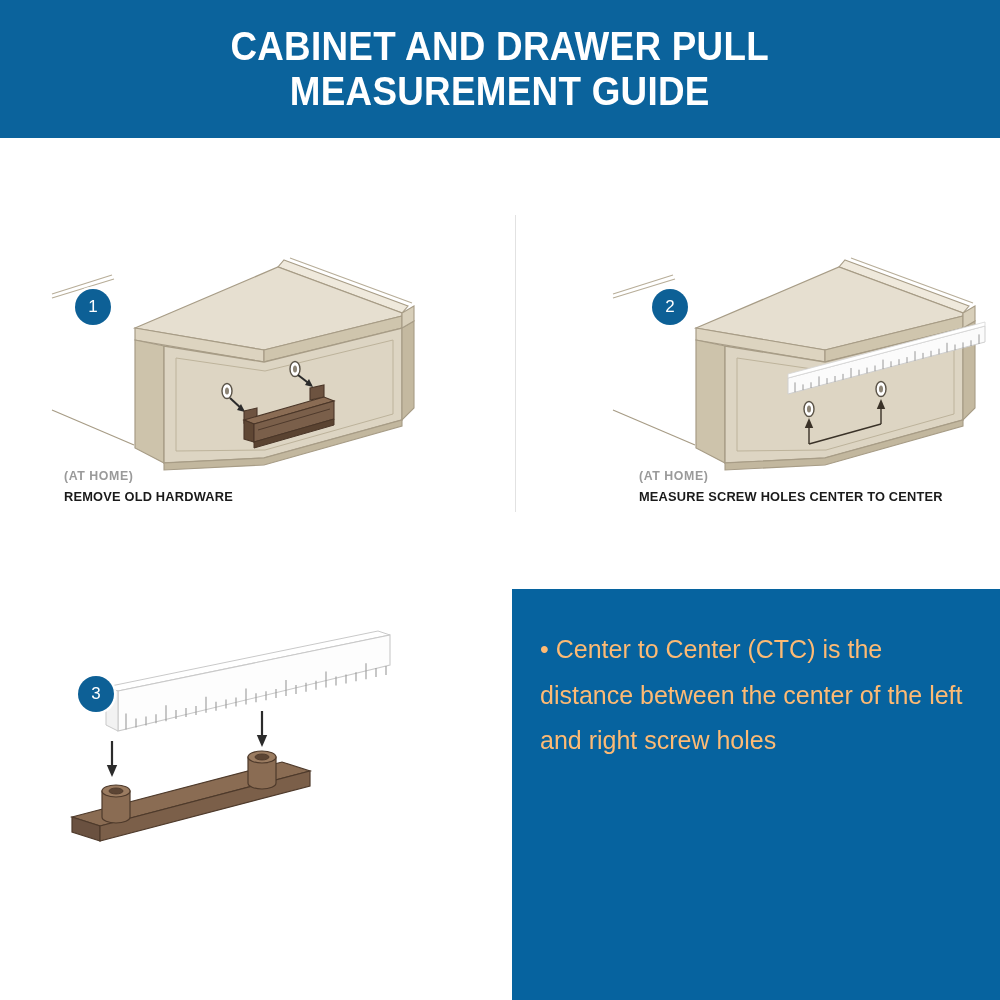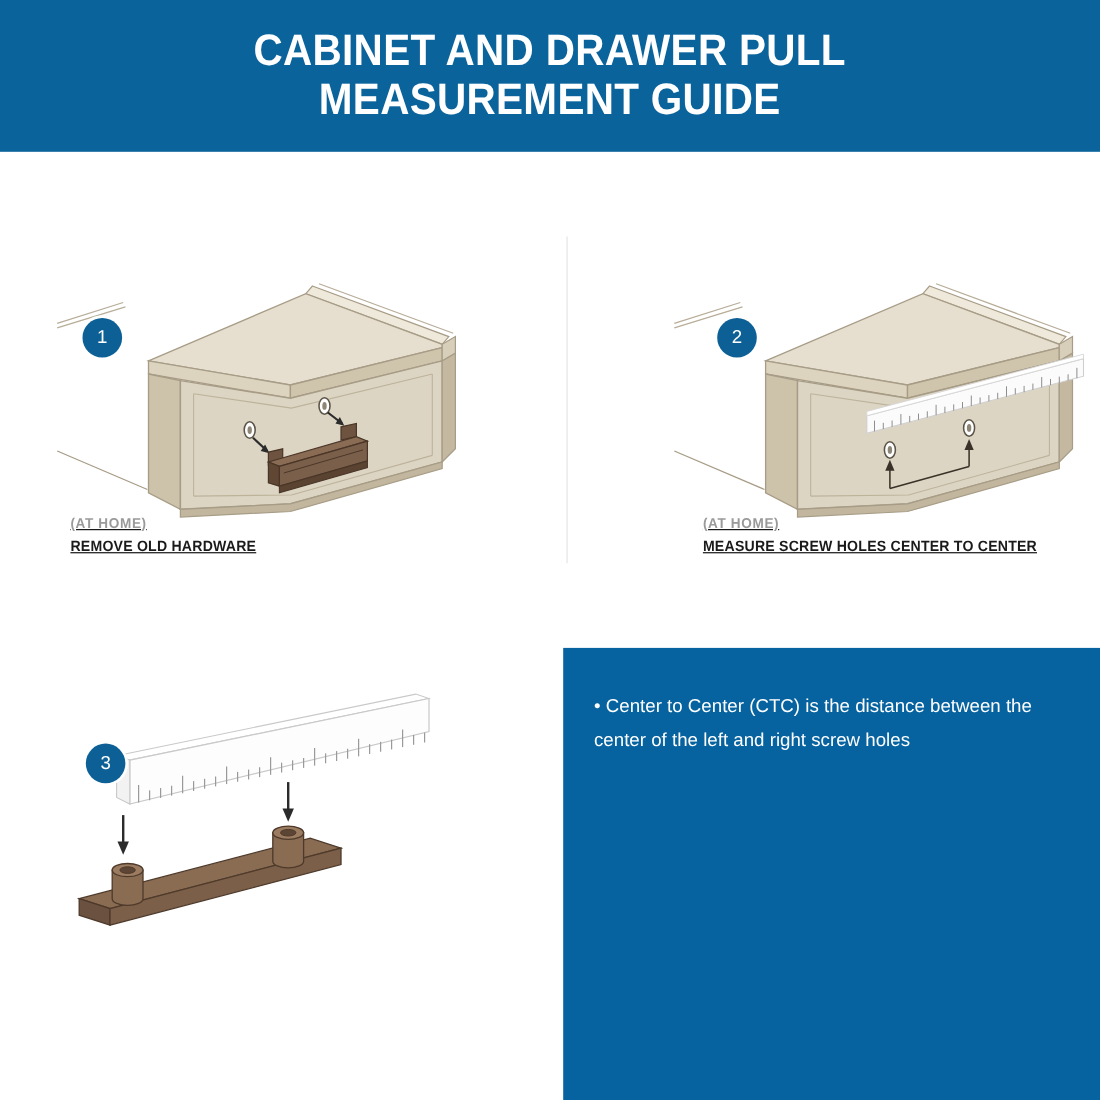--- a/index.html
+++ b/index.html
@@ -40,21 +40,21 @@
     background:#e2e2e2;
   }
 
   
   .illus{position:absolute;}
   .illus-1{left:52px;top:120px;width:400px;height:215px;}
   .illus-2{left:100px;top:120px;width:400px;height:215px;}
   .illus-3{left:60px;top:40px;width:360px;height:235px;}
 
   
-  .caption{position:absolute;text-decoration:underline;}
+  .caption{position:absolute;}
   .caption-1{left:64px;top:330px;}
   .caption-2{left:126px;top:330px;}
   .caption-3{left:86px;top:285px;}
   .cap-eyebrow{
     font-size:13px;font-weight:bold;color:#9a9a9a;
     letter-spacing:0.6px;margin-bottom:4px;
     transform:scaleX(0.95);transform-origin:left center;
   }
   .cap-main{
     font-size:13.5px;font-weight:bold;color:#1a1a1a;
@@ -64,22 +64,22 @@
   }
 
   
   .notes{
     position:absolute;left:512px;top:589px;width:488px;height:411px;
     background:#06639f;
     padding:38px 30px 0 28px;
     box-sizing:border-box;
   }
   .note{
-    color:#ffffff;
-    font-size:17px;
+    color:#fdba74;
+    font-size:25px;
     line-height:1.82;
     font-weight:400;
     margin-bottom:22px;
   }
   .note:last-child{margin-bottom:0;}
 
   
   .badge{
     position:absolute;
     width:36px;height:36px;border-radius:50%;

